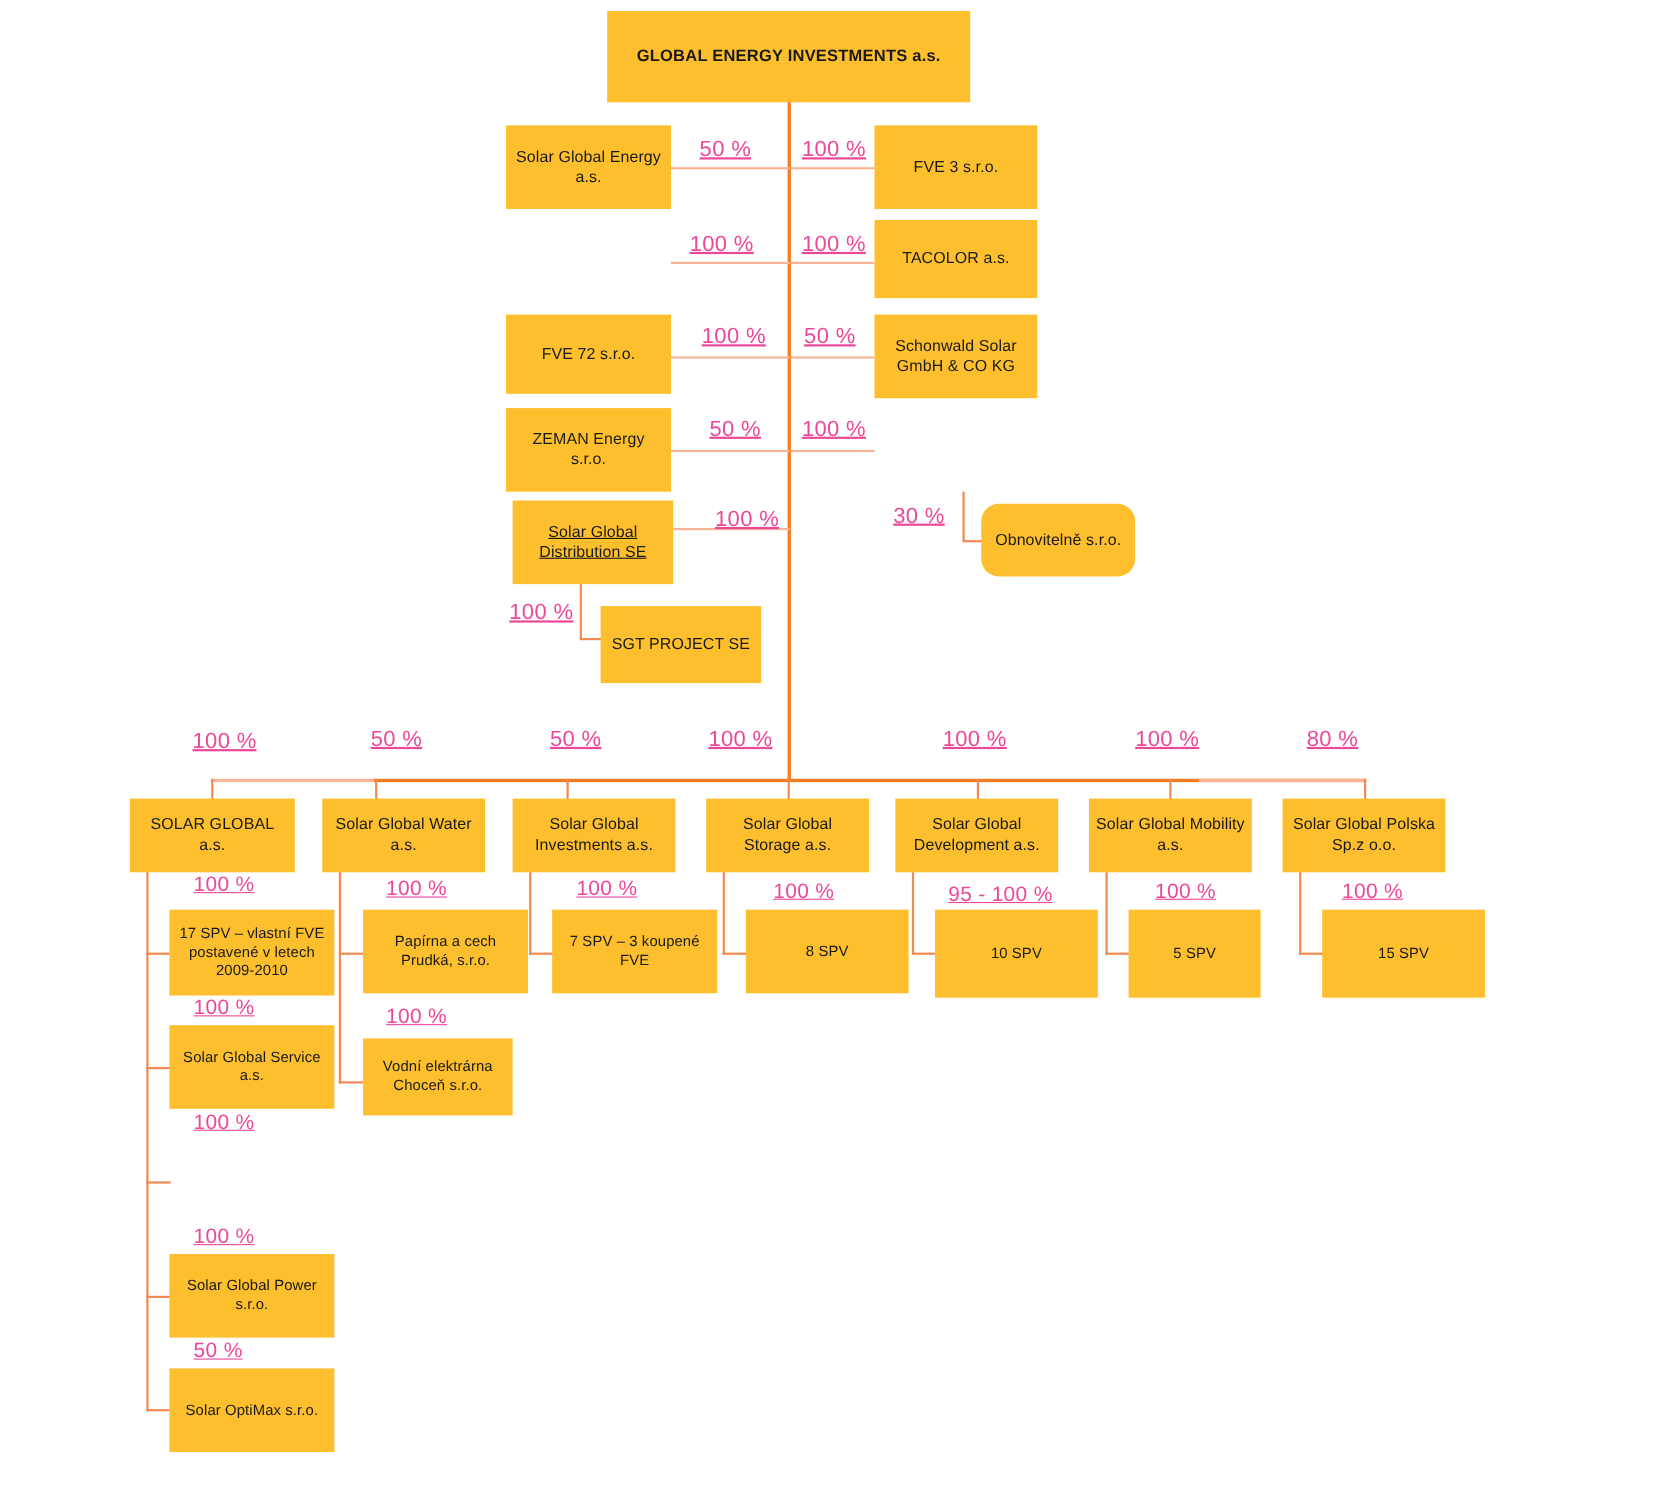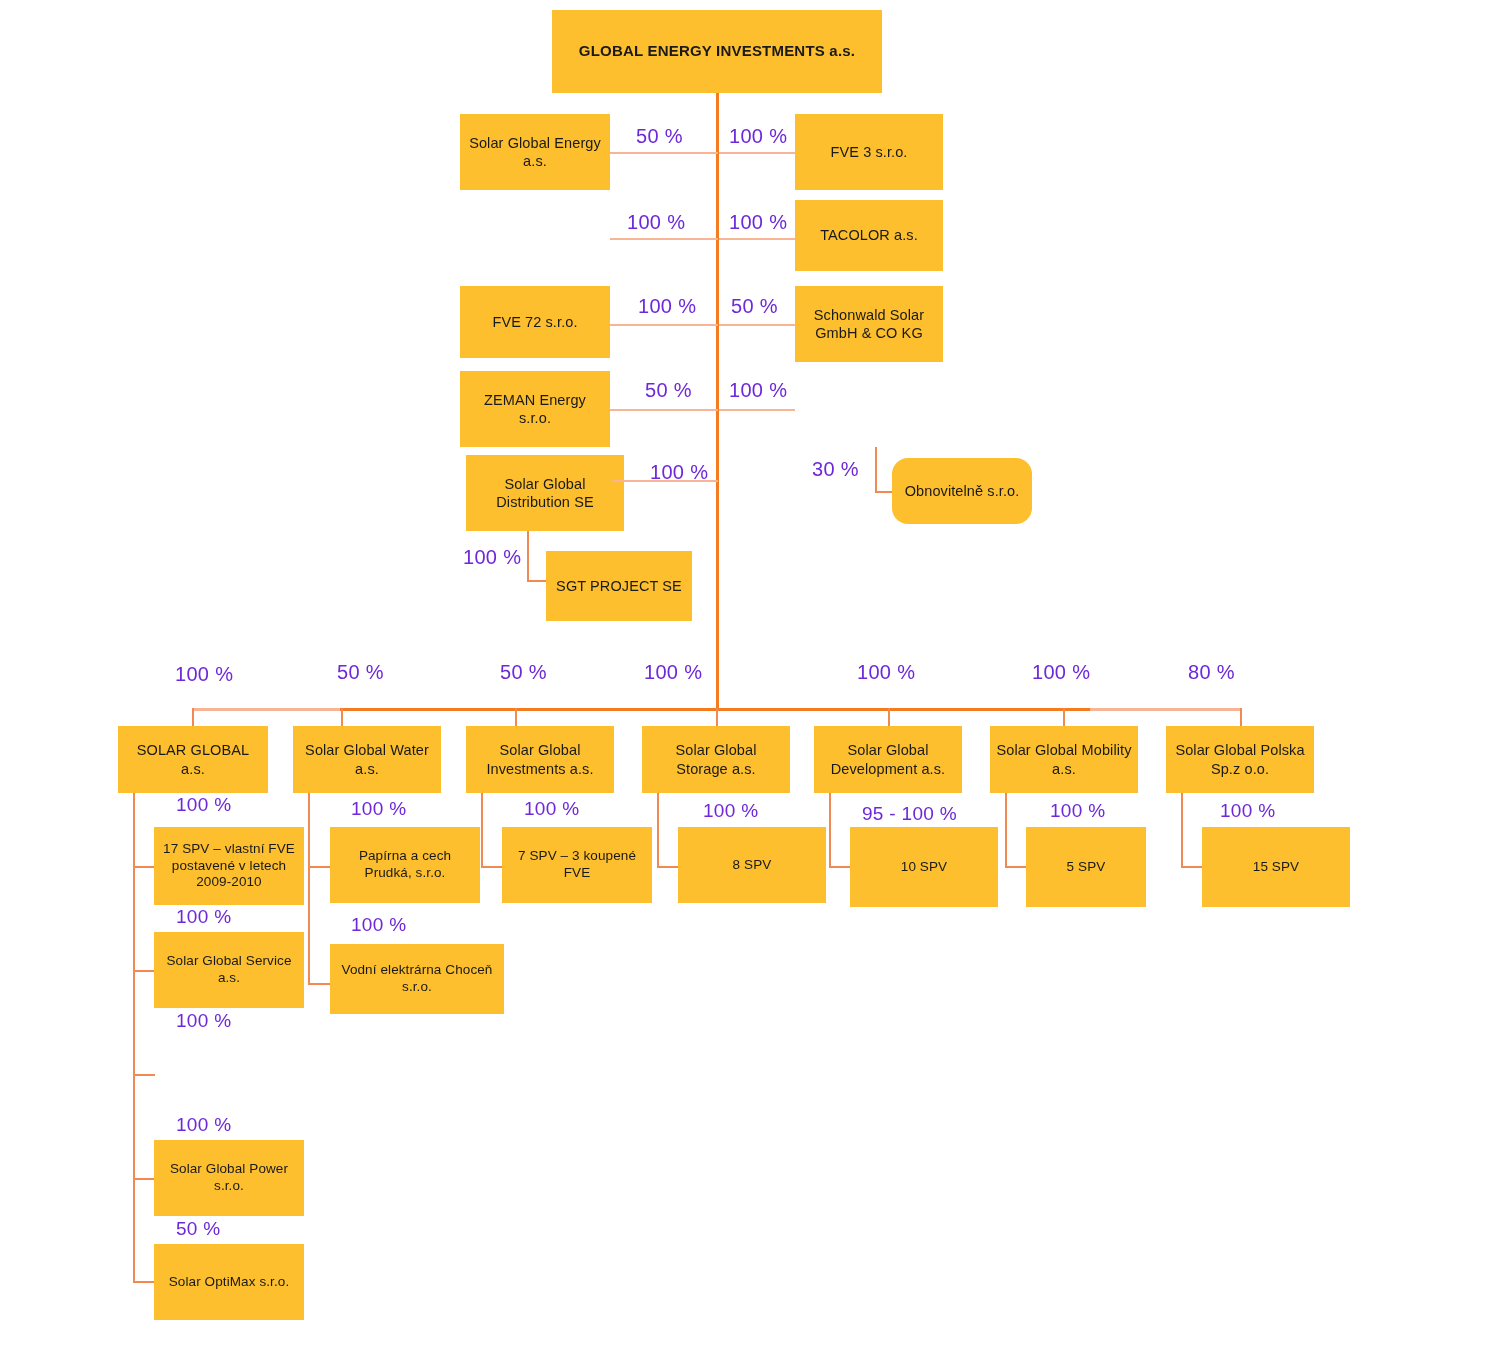--- a/index.html
+++ b/index.html
@@ -41,24 +41,25 @@
     background:#F08A52;
   }
   .ln.h{height:2px;}
   .ln.v{width:2px;}
   .ln.trunk{background:#F47B20;width:3px;}
   .ln.bar{background:#F47B20;height:3px;}
   .ln.pale{background:#F7B596;}
   
   .pct{
     position:absolute;
-    color:#6d28d9;
+    color:#ec4899;
     font-size:20px;
     white-space:nowrap;
     letter-spacing:.3px;
+    text-decoration:underline;
   }
   .pct.sm{font-size:19px;}
 </style>
 </head>
 <body>
 
 <div id="canvas">
 
   <div class="node root" style="left:552px;top:10px;width:330px;height:83px;">GLOBAL ENERGY INVESTMENTS a.s.</div>
 
@@ -72,21 +73,21 @@
   <div class="pct" style="left:627px;top:211px;">100 %</div>
 
   <div class="node" style="left:460px;top:286px;width:150px;height:72px;">FVE 72 s.r.o.</div>
   <div class="ln h pale" style="left:610px;top:324px;width:108px;"></div>
   <div class="pct" style="left:638px;top:295px;">100 %</div>
 
   <div class="node" style="left:460px;top:371px;width:150px;height:76px;">ZEMAN Energy s.r.o.</div>
   <div class="ln h pale" style="left:610px;top:409px;width:108px;"></div>
   <div class="pct" style="left:645px;top:379px;">50 %</div>
 
-  <div class="node" style="left:466px;top:455px;width:158px;height:76px;">Solar Global Distribution SE</div>
+  <div class="node" style="left:466px;top:455px;width:146px;height:76px;text-decoration:underline;">Solar Global Distribution SE</div>
   <div class="ln h pale" style="left:612px;top:480px;width:106px;"></div>
   <div class="pct" style="left:650px;top:461px;">100 %</div>
 
   <div class="ln v" style="left:527px;top:531px;height:50px;"></div>
   <div class="ln h" style="left:527px;top:580px;width:20px;"></div>
   <div class="node" style="left:546px;top:551px;width:146px;height:70px;">SGT PROJECT SE</div>
   <div class="pct" style="left:463px;top:546px;">100 %</div>
 
   <div class="node" style="left:795px;top:114px;width:148px;height:76px;">FVE 3 s.r.o.</div>
   <div class="ln h pale" style="left:719px;top:152px;width:76px;"></div>
@@ -157,21 +158,21 @@
   <div class="node small" style="left:154px;top:1244px;width:150px;height:76px;">Solar OptiMax s.r.o.</div>
   <div class="pct sm" style="left:176px;top:1218px;">50 %</div>
 
   <div class="ln v" style="left:308px;top:793px;height:192px;"></div>
 
   <div class="ln h" style="left:308px;top:866px;width:22px;"></div>
   <div class="node small" style="left:330px;top:827px;width:150px;height:76px;">Papírna a cech Prudká, s.r.o.</div>
   <div class="pct sm" style="left:351px;top:798px;">100 %</div>
 
   <div class="ln h" style="left:308px;top:983px;width:22px;"></div>
-  <div class="node small" style="left:330px;top:944px;width:174px;height:70px;">Vodní elektrárna Choceň s.r.o.</div>
+  <div class="node small" style="left:330px;top:944px;width:136px;height:70px;">Vodní elektrárna Choceň s.r.o.</div>
   <div class="pct sm" style="left:351px;top:914px;">100 %</div>
 
   <div class="ln v" style="left:481px;top:793px;height:75px;"></div>
   <div class="ln h" style="left:481px;top:866px;width:22px;"></div>
   <div class="node small" style="left:502px;top:827px;width:150px;height:76px;">7 SPV – 3 koupené FVE</div>
   <div class="pct sm" style="left:524px;top:798px;">100 %</div>
 
   <div class="ln v" style="left:657px;top:793px;height:75px;"></div>
   <div class="ln h" style="left:657px;top:866px;width:22px;"></div>
   <div class="node small" style="left:678px;top:827px;width:148px;height:76px;">8 SPV</div>

